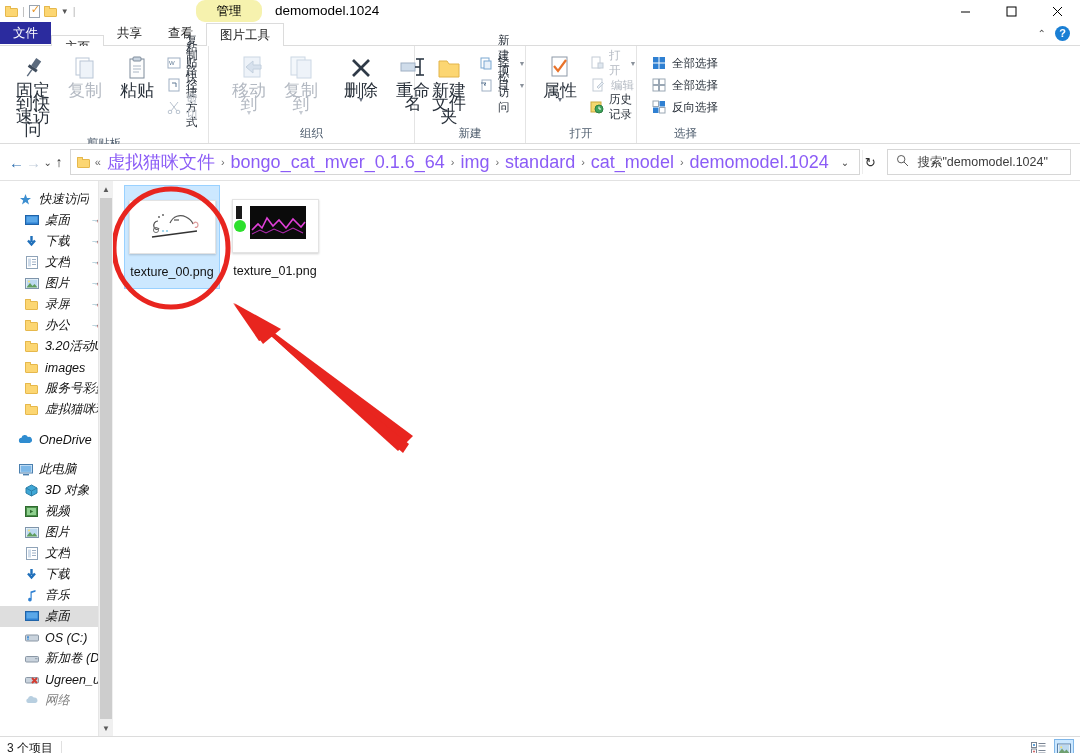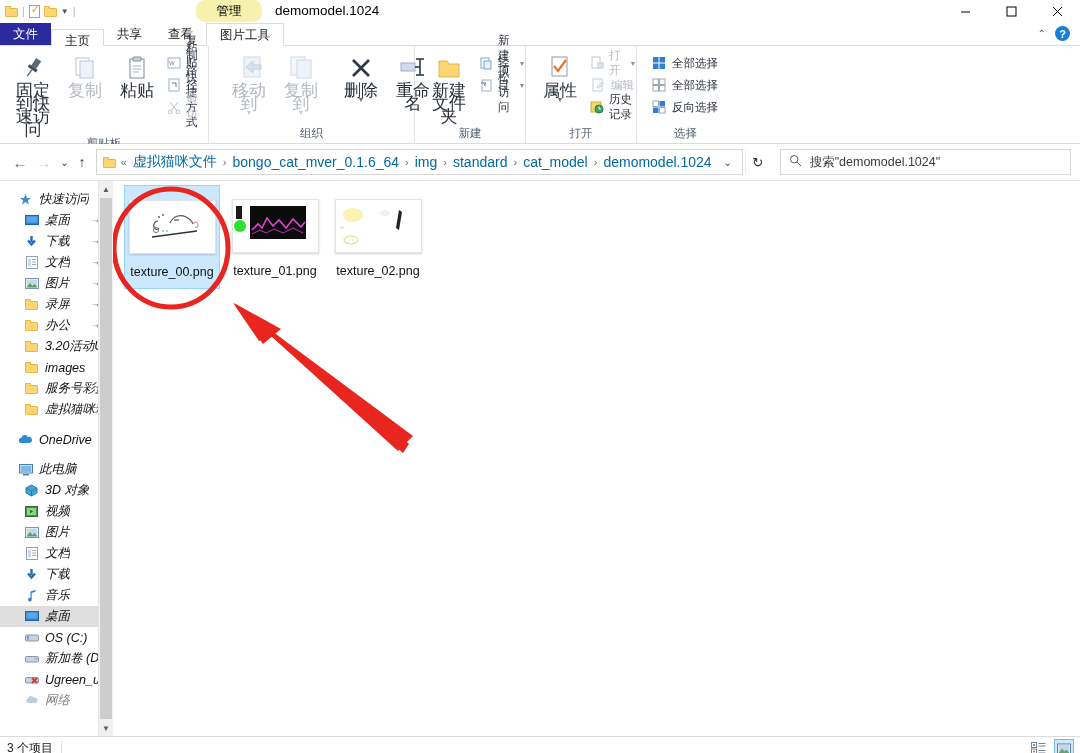--- a/index.html
+++ b/index.html
@@ -23,21 +23,21 @@
   .qat-caret{font-size:8px;color:#555;}
 
   .win-title{position:absolute;left:275px;top:0;height:22px;line-height:22px;font-size:13.5px;color:#000;}
   .mgmt-tab{position:absolute;left:196px;top:0;width:66px;height:22px;background:#f6f2ae;line-height:22px;text-align:center;font-size:12.5px;color:#000;border-radius:9px;}
 
   .wbtns{position:absolute;right:0;top:0;display:flex;height:22px;}
   .wbtn{width:46px;height:22px;display:flex;align-items:center;justify-content:center;color:#000;}
   .wbtn svg{display:block;}
 
   
-  .tabstrip{position:relative;height:23px;background:#fff;display:flex;align-items:center;border-bottom:1px solid #dcdcdc;}
+  .tabstrip{position:relative;height:23px;background:#fff;display:flex;align-items:flex-start;border-bottom:1px solid #dcdcdc;}
   .tab{height:22px;line-height:22px;padding:0 13px;font-size:12.5px;color:#222;cursor:default;}
   .tab.file{background:#2b2b9e;color:#fff;font-weight:normal;}
   .tab.active{background:#fff;border:1px solid #dcdcdc;border-bottom:1px solid #fff;position:relative;top:1px;margin-top:12px;}
   .tab.ctx{background:#fff;border:1px solid #dcdcdc;border-bottom:1px solid #fff;position:relative;top:1px;font-family:Liberation Serif, serif;}
   .tabstrip .rightcorner{margin-left:auto;display:flex;align-items:center;gap:9px;padding-right:10px;height:22px;}
   .chev{font-size:10px;color:#555;}
   .helpbtn{width:15px;height:15px;border-radius:50%;background:#1a7fd4;color:#fff;font-size:11px;font-weight:bold;display:flex;align-items:center;justify-content:center;}
 
   
   .ribbon{position:relative;height:97px;background:#fff;border-bottom:1px solid #dcdcdc;display:flex;}
@@ -57,21 +57,21 @@
   .smallbtn.dim{color:#b3b9c2;}
   .smallbtn .sg{width:16px;height:16px;display:flex;align-items:center;justify-content:center;}
   .smallbtn .sc{font-size:7px;color:#8a919b;margin-left:2px;}
 
   
   .addrrow{position:relative;height:36px;display:flex;align-items:center;padding:0 9px;gap:2px;background:#fff;}
   .navbtn{width:24px;height:24px;display:flex;align-items:center;justify-content:center;font-size:15px;color:#2e6fb0;}
   .navbtn.dis{color:#c2cedb;}
   .navbtn.small{width:17px;font-size:10px;color:#444;}
   .addrbox{flex:1;height:24px;border:1px solid #d6d6d6;background:#fff;display:flex;align-items:center;padding:0 4px;gap:3px;margin-left:4px;}
-  .crumb{font-size:14px;color:#0369a1;padding:1px 3px;white-space:nowrap;text-align:center;}
+  .crumb{font-size:18px;color:#8b5cf6;padding:1px 3px;white-space:nowrap;text-align:center;}
   .crumbsep{font-size:11px;color:#6a6a6a;}
   .addrbox .folderico{margin:0 2px 0 2px;}
   .addr-caret{margin-left:auto;font-size:10px;color:#444;padding:0 6px;}
   .refresh{width:26px;height:24px;display:flex;align-items:center;justify-content:center;font-size:13px;color:#333;border-left:1px solid #ededed;}
   .searchbox{width:300px;height:24px;border:1px solid #d6d6d6;background:#fff;display:flex;align-items:center;gap:8px;padding:0 8px;margin-left:8px;}
   .searchbox .txt{font-size:12.5px;color:#3b3b3b;}
 
   
   .body{position:relative;display:flex;height:555px;border-top:1px solid #e2e2e2;}
   .sidebar{position:relative;width:113px;background:#fff;padding-top:8px;overflow:hidden;}
@@ -703,35 +703,20 @@
               <circle cx="7" cy="26" r="6" fill="#2de02d"></circle>
               <rect x="17" y="6" width="56" height="33" fill="#0b0b0b"></rect>
               <path d="M19 30 L25 24 L29 28 L34 18 L40 26 L46 20 L53 28 L60 19 L68 27 L72 22" fill="none" stroke="#e040d8" stroke-width="1.6"></path>
               <path d="M19 34 L27 30 L33 33 L41 29 L50 33 L60 28 L70 33" fill="none" stroke="#b02ab0" stroke-width="1.1"></path>
             </svg>
           </div>
         </div>
         <div class="fname">texture_01.png</div>
       </div>
 
-      <div class="tile" style="left:217px;top:4px">
-        <div class="thumbwrap">
-          <div class="thumb" style="width:85px;height:52px;position:relative;overflow:hidden">
-            <svg width="85" height="52" viewBox="0 0 85 52">
-              <rect width="85" height="52" fill="#fff"></rect>
-              <ellipse cx="17" cy="15" rx="10" ry="7" fill="#f7ef9a" opacity="0.75"></ellipse>
-              <ellipse cx="15" cy="40" rx="7" ry="4" fill="none" stroke="#e8dd72" stroke-width="1.2"></ellipse>
-              <rect x="4" y="27" width="4" height="1.4" fill="#ddd"></rect>
-              <ellipse cx="49" cy="13" rx="5" ry="3" fill="#e9eef3" opacity="0.8"></ellipse>
-              <path d="M63 10 L60 28 L63 30 L66 12 Z" fill="#222"></path>
-            </svg>
-          </div>
-        </div>
-        <div class="fname">texture_02.png</div>
-      </div>
 
       <svg class="anno" viewBox="0 0 967 555" preserveAspectRatio="none">
         <ellipse cx="58" cy="67" rx="57" ry="59" fill="none" stroke="#e8251f" stroke-width="5"></ellipse>
         <g>
           <polygon points="120,122 160,155 146,160" fill="#e8251f"></polygon>
           <polygon points="124,124 285,270 300,255" fill="#e8251f"></polygon>
           <polygon points="128,128 152,150 146,158" fill="#e8251f"></polygon>
           <path d="M122,123 L296,263 L290,272 Z" fill="#e8251f"></path>
           <path d="M121,122 L150,163 L168,148 Z" fill="#e8251f"></path>
         </g>

